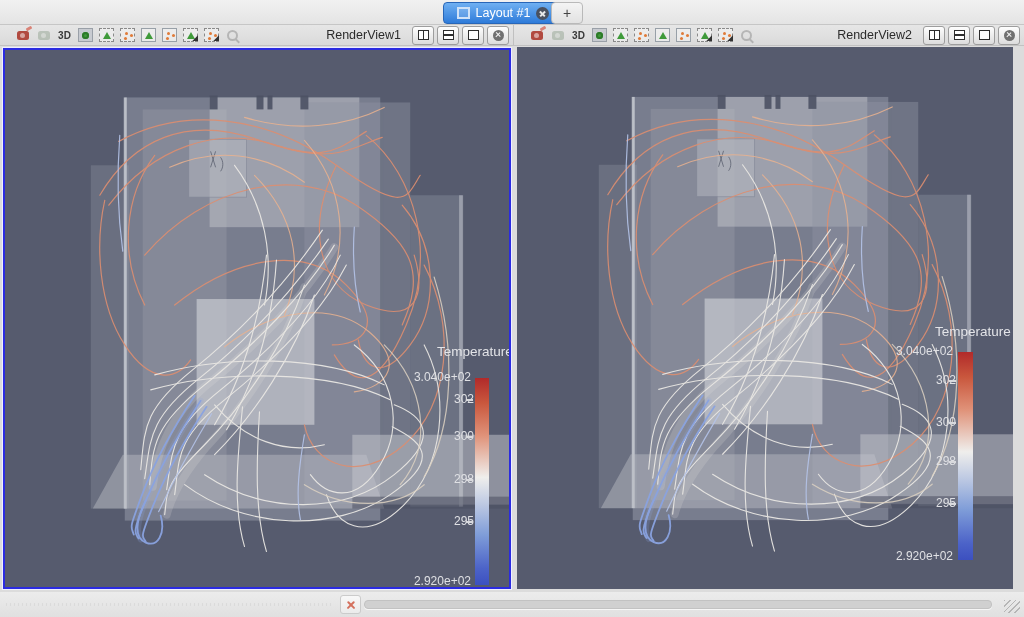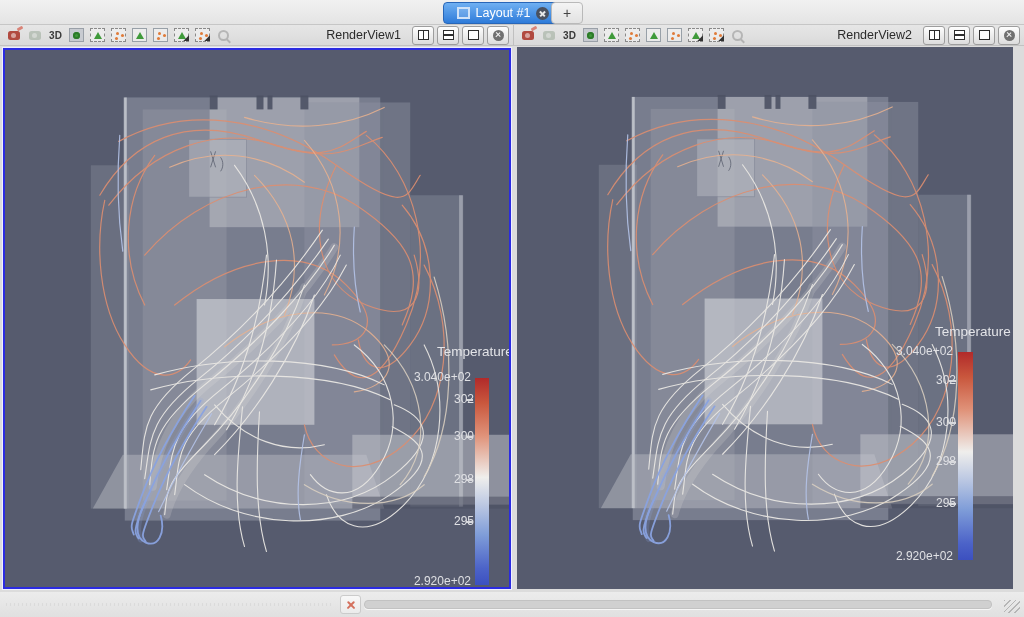--- a/index.html
+++ b/index.html
@@ -16,21 +16,21 @@
   .tab-close::before,.tab-close::after{content:"";position:absolute;left:3px;top:6px;width:7px;height:1.6px;background:#e8e8e8;}
   .tab-close::before{transform:rotate(45deg);} .tab-close::after{transform:rotate(-45deg);}
   .tab-plus{position:absolute;left:551px;top:2px;width:30px;height:20px;background:linear-gradient(#f4f4f4,#e2e2e2);
     border:1px solid #b9b9b9;border-radius:4px;color:#444;font-size:14px;display:flex;align-items:center;justify-content:center;}
 
   
   .viewheader{position:absolute;top:25px;height:21px;background:linear-gradient(#e6e6e6,#dadada);
     border-bottom:1px solid #c2c2c2;display:flex;align-items:center;box-sizing:border-box;}
   .vh-left{left:0;width:514px;border-right:1px solid #c0c0c0;}
   .vh-right{left:514px;width:510px;}
-  .tb{display:flex;align-items:center;padding-left:3px;}
+  .tb{display:flex;align-items:center;padding-left:12px;}
   .spacer{flex:1;}
   .vtitle{font-size:12.5px;color:#2b2b2b;margin-right:8px;white-space:nowrap;}
   .wbtns{display:flex;align-items:center;margin-right:4px;}
   .wbtn{width:20px;height:17px;border:1px solid #9d9d9d;border-radius:3px;margin-left:3px;
     background:linear-gradient(#fefefe,#dcdcdc);display:flex;align-items:center;justify-content:center;}
   .gbox{width:9px;height:8px;border:1.5px solid #2c2c2c;background:#fff;}
   .gbox.splith{background:linear-gradient(to right,#fff 42%,#2c2c2c 42%,#2c2c2c 58%,#fff 58%);}
   .gbox.splitv{background:linear-gradient(to bottom,#fff 42%,#2c2c2c 42%,#2c2c2c 58%,#fff 58%);}
   .closec{width:11px;height:11px;border-radius:50%;background:#707070;position:relative;}
   .closec::before,.closec::after{content:"";position:absolute;left:2.4px;top:4.8px;width:6.4px;height:1.4px;background:#f4f4f4;}

